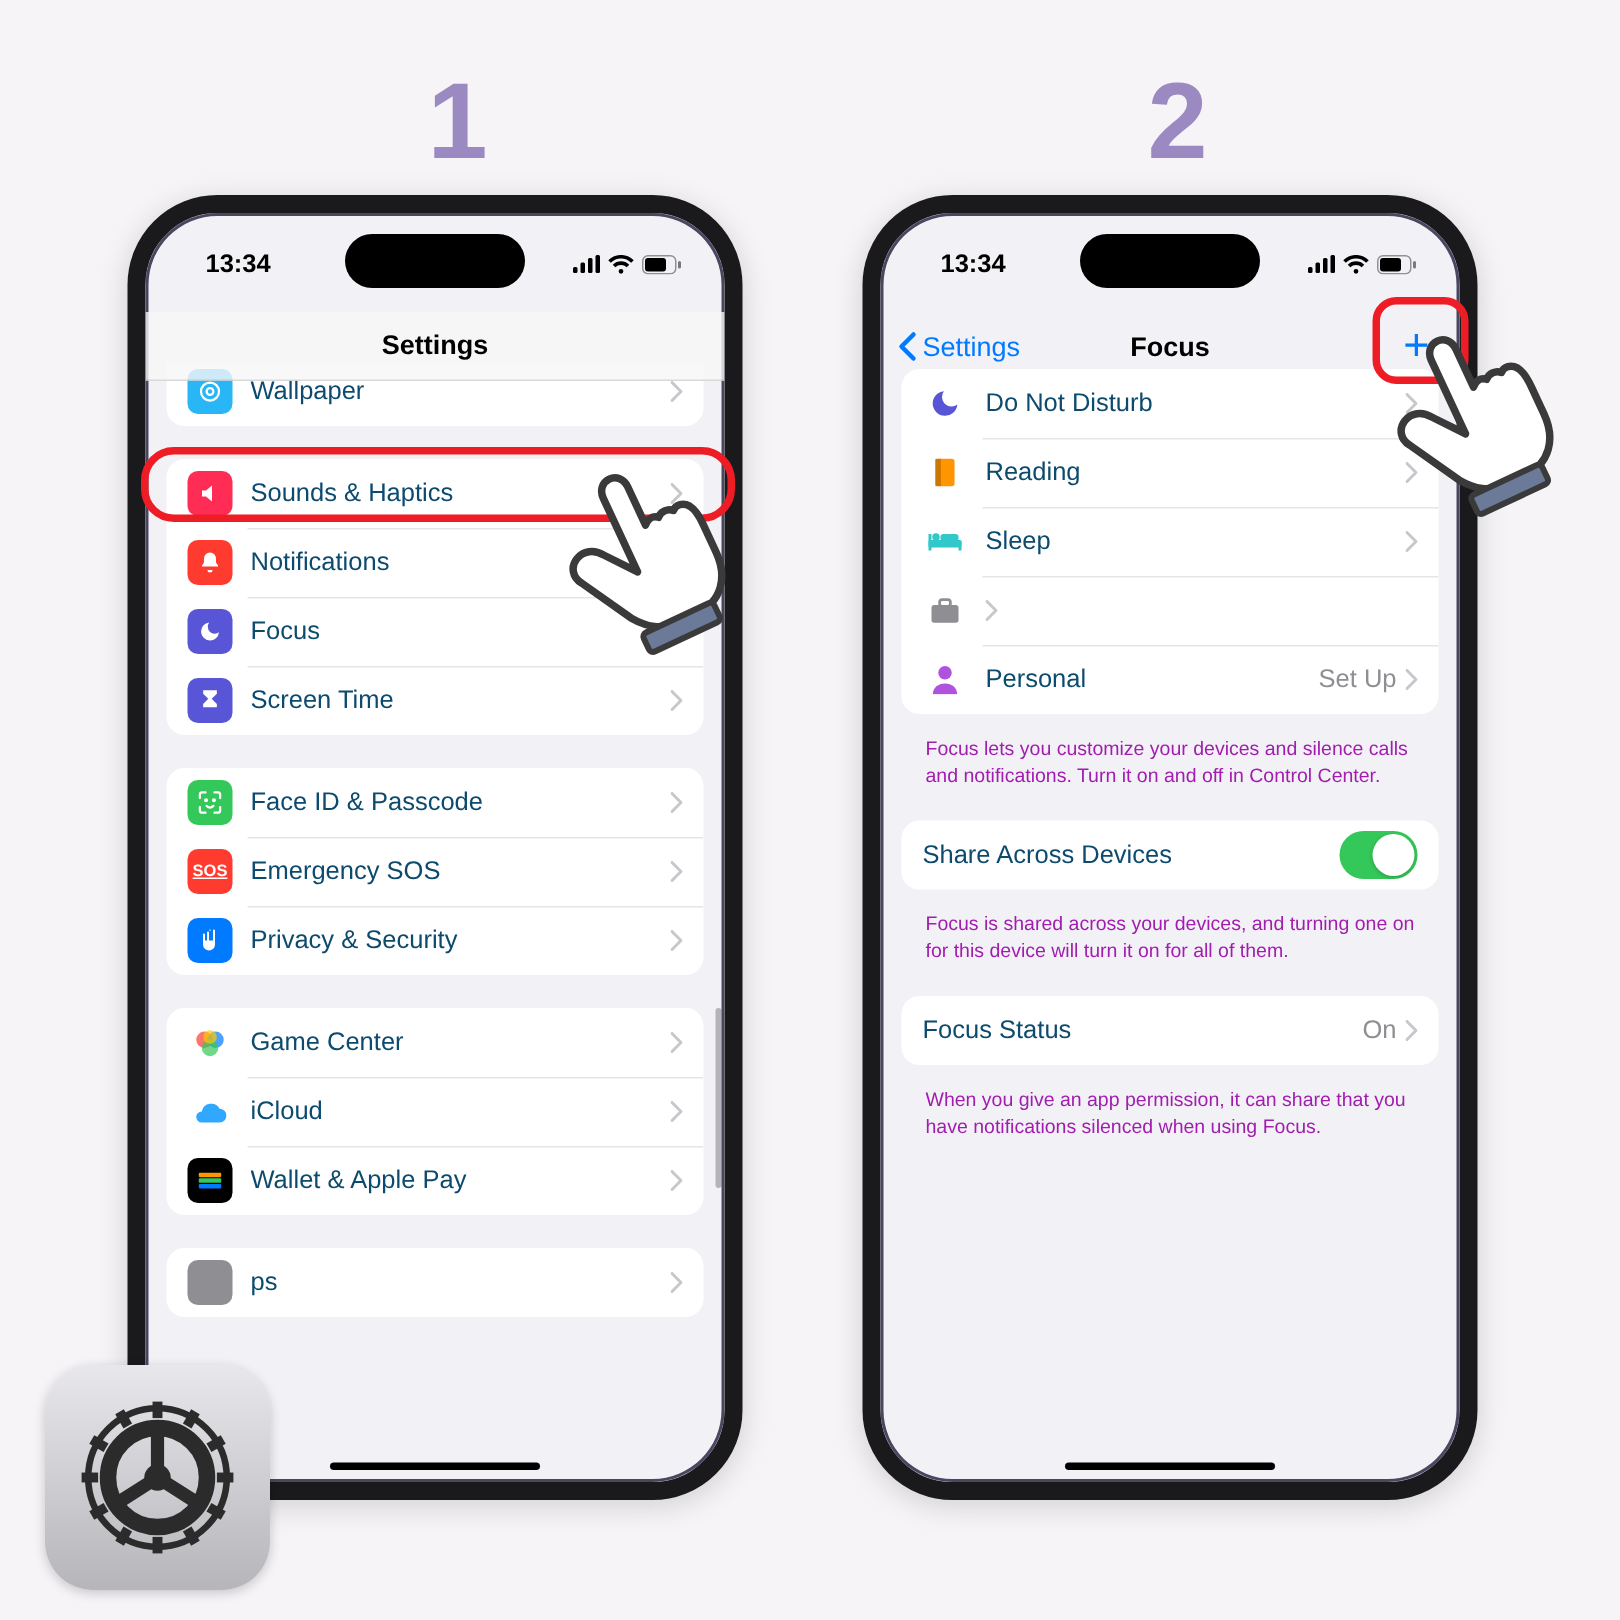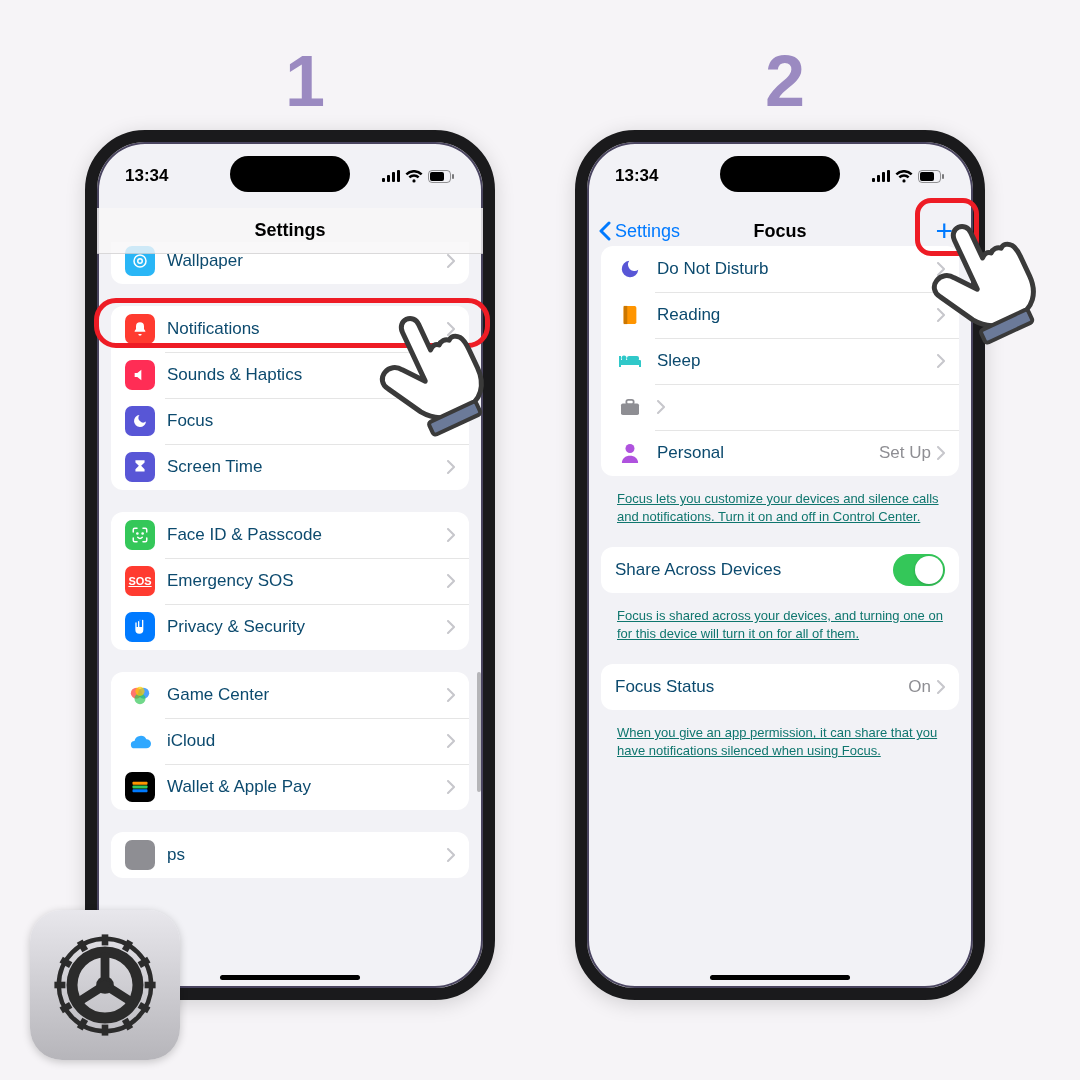--- a/index.html
+++ b/index.html
@@ -27,21 +27,21 @@
     overflow: hidden;
   }
   #phone1 { left: 85px; }
   #phone2 { left: 575px; }
 
   .island {
     position:absolute; top:14px; left:50%; transform:translateX(-50%);
     width:120px; height:36px; background:#000; border-radius:20px; z-index:20;
   }
   .statusbar {
-    position:absolute; top:0; left:0; right:0; height:54px;
+    position:absolute; top:0; left:12px; right:0; height:54px;
     display:flex; align-items:center; justify-content:space-between;
     padding:14px 28px 0; font-size:17px; font-weight:600; z-index:15;
   }
   .status-right { display:flex; align-items:center; gap:5px; }
   .status-right svg { display:block; }
 
   .navbar {
     position:absolute; top:66px; left:0; right:0; height:46px;
     display:flex; align-items:center; justify-content:center;
     font-size:18px; font-weight:600; z-index:10;
@@ -86,22 +86,22 @@
     width:30px; height:30px; border-radius:7px; margin-right:12px;
     display:flex; align-items:center; justify-content:center;
     color:#fff; flex-shrink:0;text-decoration:underline;
   }
   .fi {
     width:30px; height:30px; margin-right:12px;
     display:flex; align-items:center; justify-content:center; flex-shrink:0;
   }
 
   .footer-text {
-    font-size:13px; color:#0f766e; padding:6px 16px 0; line-height:1.35;
-    margin-bottom:22px; margin-top:-14px;text-decoration:underline;
+    font-size:13px; color:#a21caf; padding:6px 16px 0; line-height:1.35;
+    margin-bottom:22px; margin-top:-14px;
   }
 
   .toggle {
     width:52px; height:32px; background:#34c759; border-radius:16px;
     position:relative; flex-shrink:0;
   }
   .toggle::after {
     content:""; position:absolute; right:2px; top:2px; width:28px; height:28px;
     background:#fff; border-radius:50%; box-shadow:0 1px 3px rgba(0,0,0,0.2);
   }
@@ -183,39 +183,39 @@
         <span class="chev">
             <svg width="8" height="14" viewBox="0 0 8 14">
               <path d="M1 1l6 6-6 6" stroke="#c7c7cc" stroke-width="2" fill="none" stroke-linecap="round"></path>
             </svg>
           </span>
       </div>
     </div>
 
     <div class="group">
       <div class="row">
+        <span class="appicon" style="background:#ff2d55">
+          <svg width="16" height="16" viewBox="0 0 24 24" fill="#fff">
+              <path d="M4 9v6h4l6 5V4L8 9H4z"></path>
+            </svg>
+        </span>
+        <span class="label">Sounds &amp; Haptics</span>
+        <span class="chev">
+            <svg width="8" height="14" viewBox="0 0 8 14">
+              <path d="M1 1l6 6-6 6" stroke="#c7c7cc" stroke-width="2" fill="none" stroke-linecap="round"></path>
+            </svg>
+          </span>
+      </div>
+      <div class="row">
         <span class="appicon" style="background:#ff3b30">
           <svg width="16" height="16" viewBox="0 0 24 24" fill="#fff">
               <path d="M12 2a6 6 0 00-6 6v4l-2 3v1h16v-1l-2-3V8a6 6 0 00-6-6zm0 20a2.5 2.5 0 002.5-2.5h-5A2.5 2.5 0 0012 22z"></path>
             </svg>
         </span>
         <span class="label">Notifications</span>
-        <span class="chev">
-            <svg width="8" height="14" viewBox="0 0 8 14">
-              <path d="M1 1l6 6-6 6" stroke="#c7c7cc" stroke-width="2" fill="none" stroke-linecap="round"></path>
-            </svg>
-          </span>
-      </div>
-      <div class="row">
-        <span class="appicon" style="background:#ff2d55">
-          <svg width="16" height="16" viewBox="0 0 24 24" fill="#fff">
-              <path d="M4 9v6h4l6 5V4L8 9H4z"></path>
-            </svg>
-        </span>
-        <span class="label">Sounds &amp; Haptics</span>
         <span class="chev">
             <svg width="8" height="14" viewBox="0 0 8 14">
               <path d="M1 1l6 6-6 6" stroke="#c7c7cc" stroke-width="2" fill="none" stroke-linecap="round"></path>
             </svg>
           </span>
       </div>
       <div class="row">
         <span class="appicon" style="background:#5856d6">
           <svg width="16" height="16" viewBox="0 0 24 24" fill="#fff">
               <path d="M21 12.8A9 9 0 1111.2 3a7 7 0 009.8 9.8z"></path>

